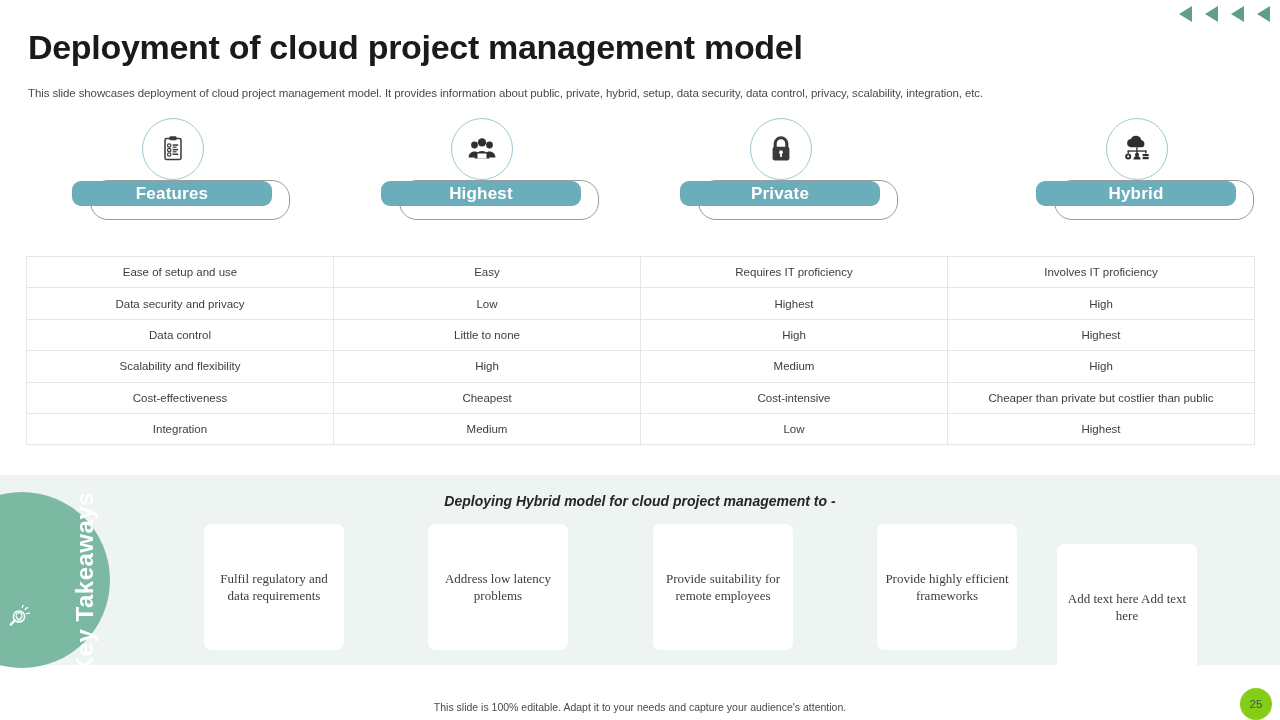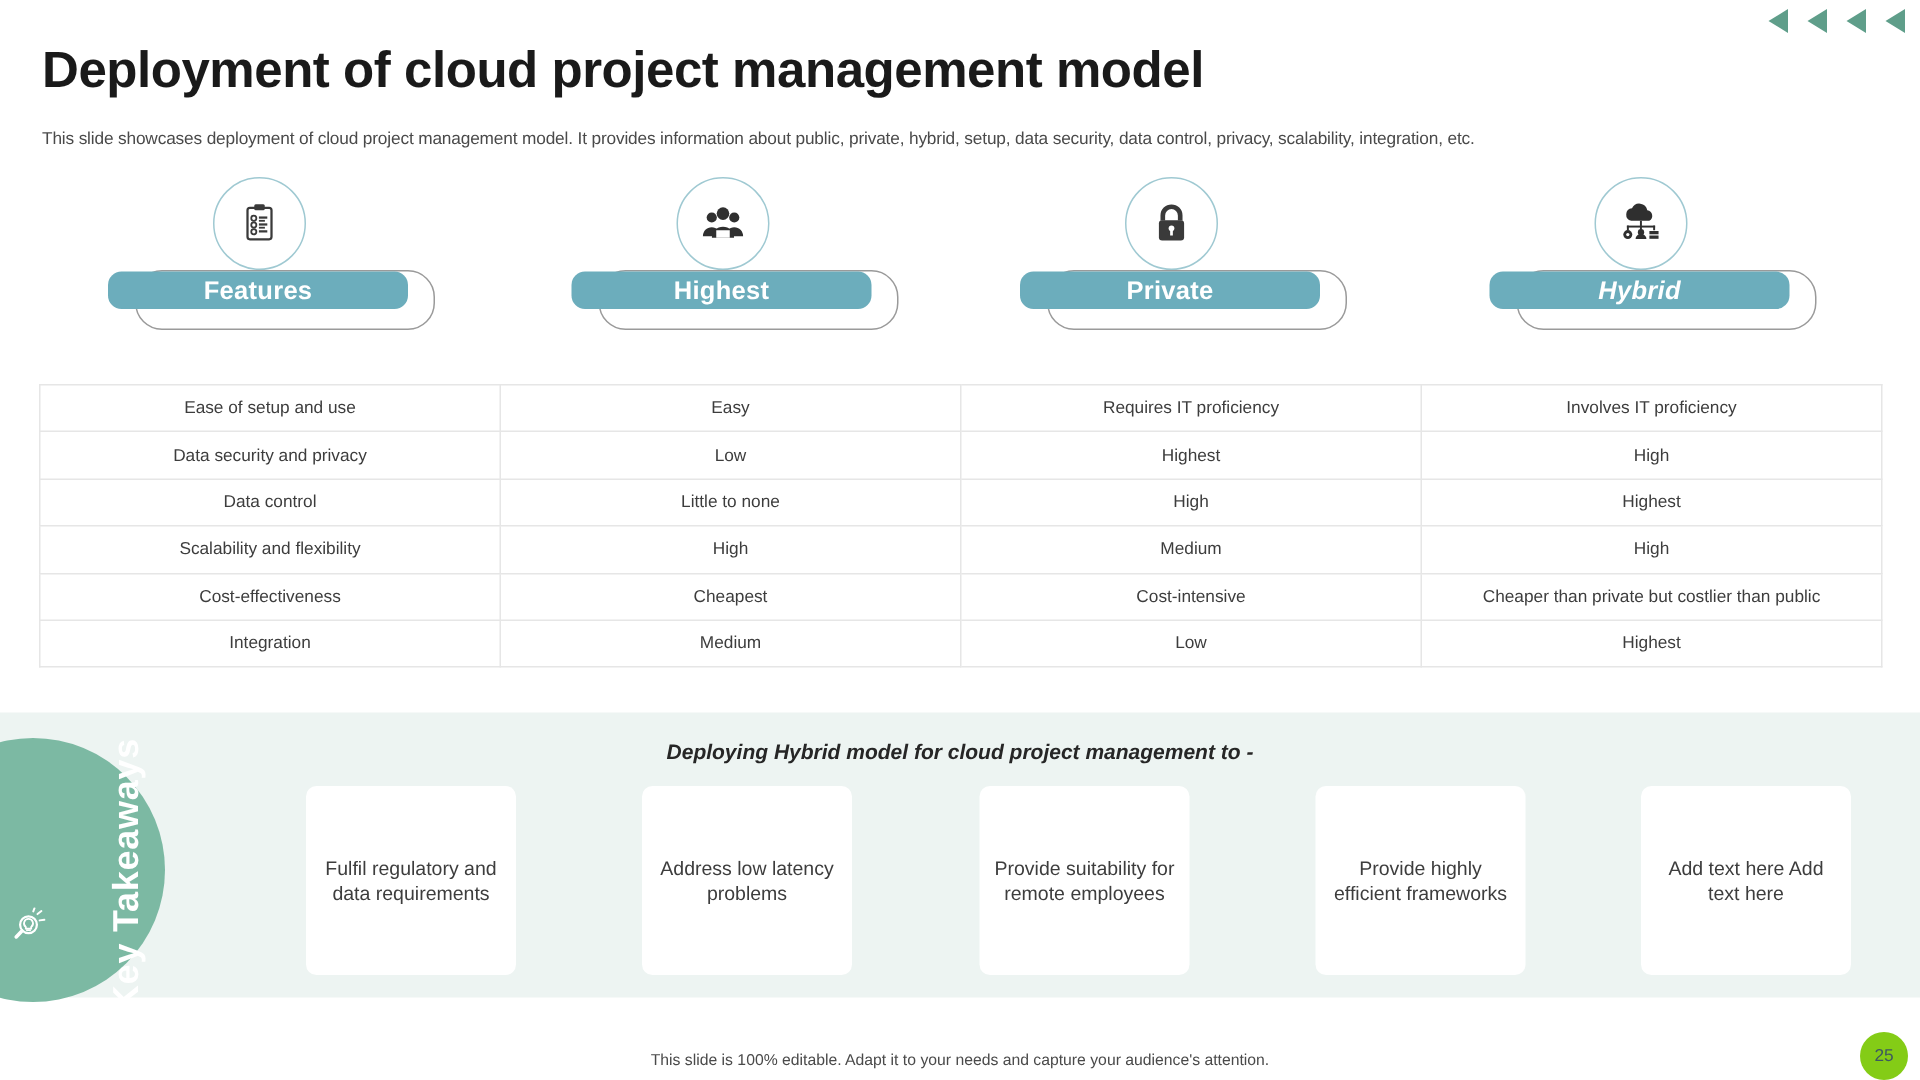--- a/index.html
+++ b/index.html
@@ -101,21 +101,21 @@
     transform: rotate(-90deg);
     white-space: nowrap;
     color: #ffffff; font-size: 24px; font-weight: bold; letter-spacing: 0.5px;
   }
   .key-icon {
     position: absolute; left: 8px; top: 605px; z-index: 6;
     width: 26px; height: 26px;
   }
 
   
-  .cards { position: absolute; left: 0; top: 524px; width: 1085px; height: 126px; z-index: 4; }
+  .cards { position: absolute; left: 0; top: 524px; width: 1085px; height: 126px; z-index: 4; font-family: Liberation Serif, serif; }
   .tcard {
     position: absolute; top: 0;
     width: 140px; height: 126px;
     background: #ffffff; border-radius: 7px;
     display: flex; align-items: center; justify-content: center;
     text-align: center;
     font-size: 13px; color: #3d3d3d; line-height: 1.32;
     padding: 6px 8px;
   }
 
@@ -196,21 +196,21 @@
       <div class="chip-circle">
         <svg width="28" height="30" viewBox="0 0 28 30">
           <path d="M8.2 13V9.6a5.8 5.8 0 0 1 11.6 0V13" fill="none" stroke="#3a3a3a" stroke-width="3.1"></path>
           <rect x="5.6" y="12.8" width="16.8" height="13.6" rx="2.2" fill="#3a3a3a"></rect>
           <circle cx="14" cy="18.2" r="1.9" fill="#ffffff"></circle>
           <rect x="13.1" y="18.6" width="1.8" height="4.4" fill="#ffffff"></rect>
         </svg>
       </div>
     </div>
 
-    <div class="chip-wrap" id="chip3" style="left: 993px; font-style: italic;">
+    <div class="chip-wrap" id="chip3" style="left: 1036px;">
       <div class="chip-ghost"></div>
       <div class="chip-body">
         <span class="chip-label">Hybrid</span>
       </div>
       <div class="chip-circle">
         <svg width="32" height="30" viewBox="0 0 32 30">
           <path d="M9.5 13.2a4.2 4.2 0 0 1 .5-8.3 5.4 5.4 0 0 1 10.2 1.2 3.8 3.8 0 0 1 1.3 7.1z" fill="#2f2f2f"></path>
           <rect x="15.3" y="13.2" width="1.3" height="3.4" fill="#2f2f2f"></rect>
           <rect x="6.6" y="16.4" width="18.8" height="1.3" fill="#2f2f2f"></rect>
           <rect x="6.6" y="16.4" width="1.3" height="3.1" fill="#2f2f2f"></rect>
@@ -303,21 +303,21 @@
       </div>
       <div class="tcard" style="left: 428px;">
         <span>Address low latency problems</span>
       </div>
       <div class="tcard" style="left: 653px;">
         <span>Provide suitability for remote employees</span>
       </div>
       <div class="tcard" style="left: 877px;">
         <span>Provide highly efficient frameworks</span>
       </div>
-      <div class="tcard" style="left: 1094px;">
+      <div class="tcard" style="left: 1057px; margin-top: 20px;">
         <span>Add text here Add text here</span>
       </div>
     </div>
 
   <div class="footer-note">This slide is 100% editable.  Adapt it to your needs and capture your audience's attention.</div>
   <div class="page-badge">25</div>
 
 </div>
 
 </body></html>

